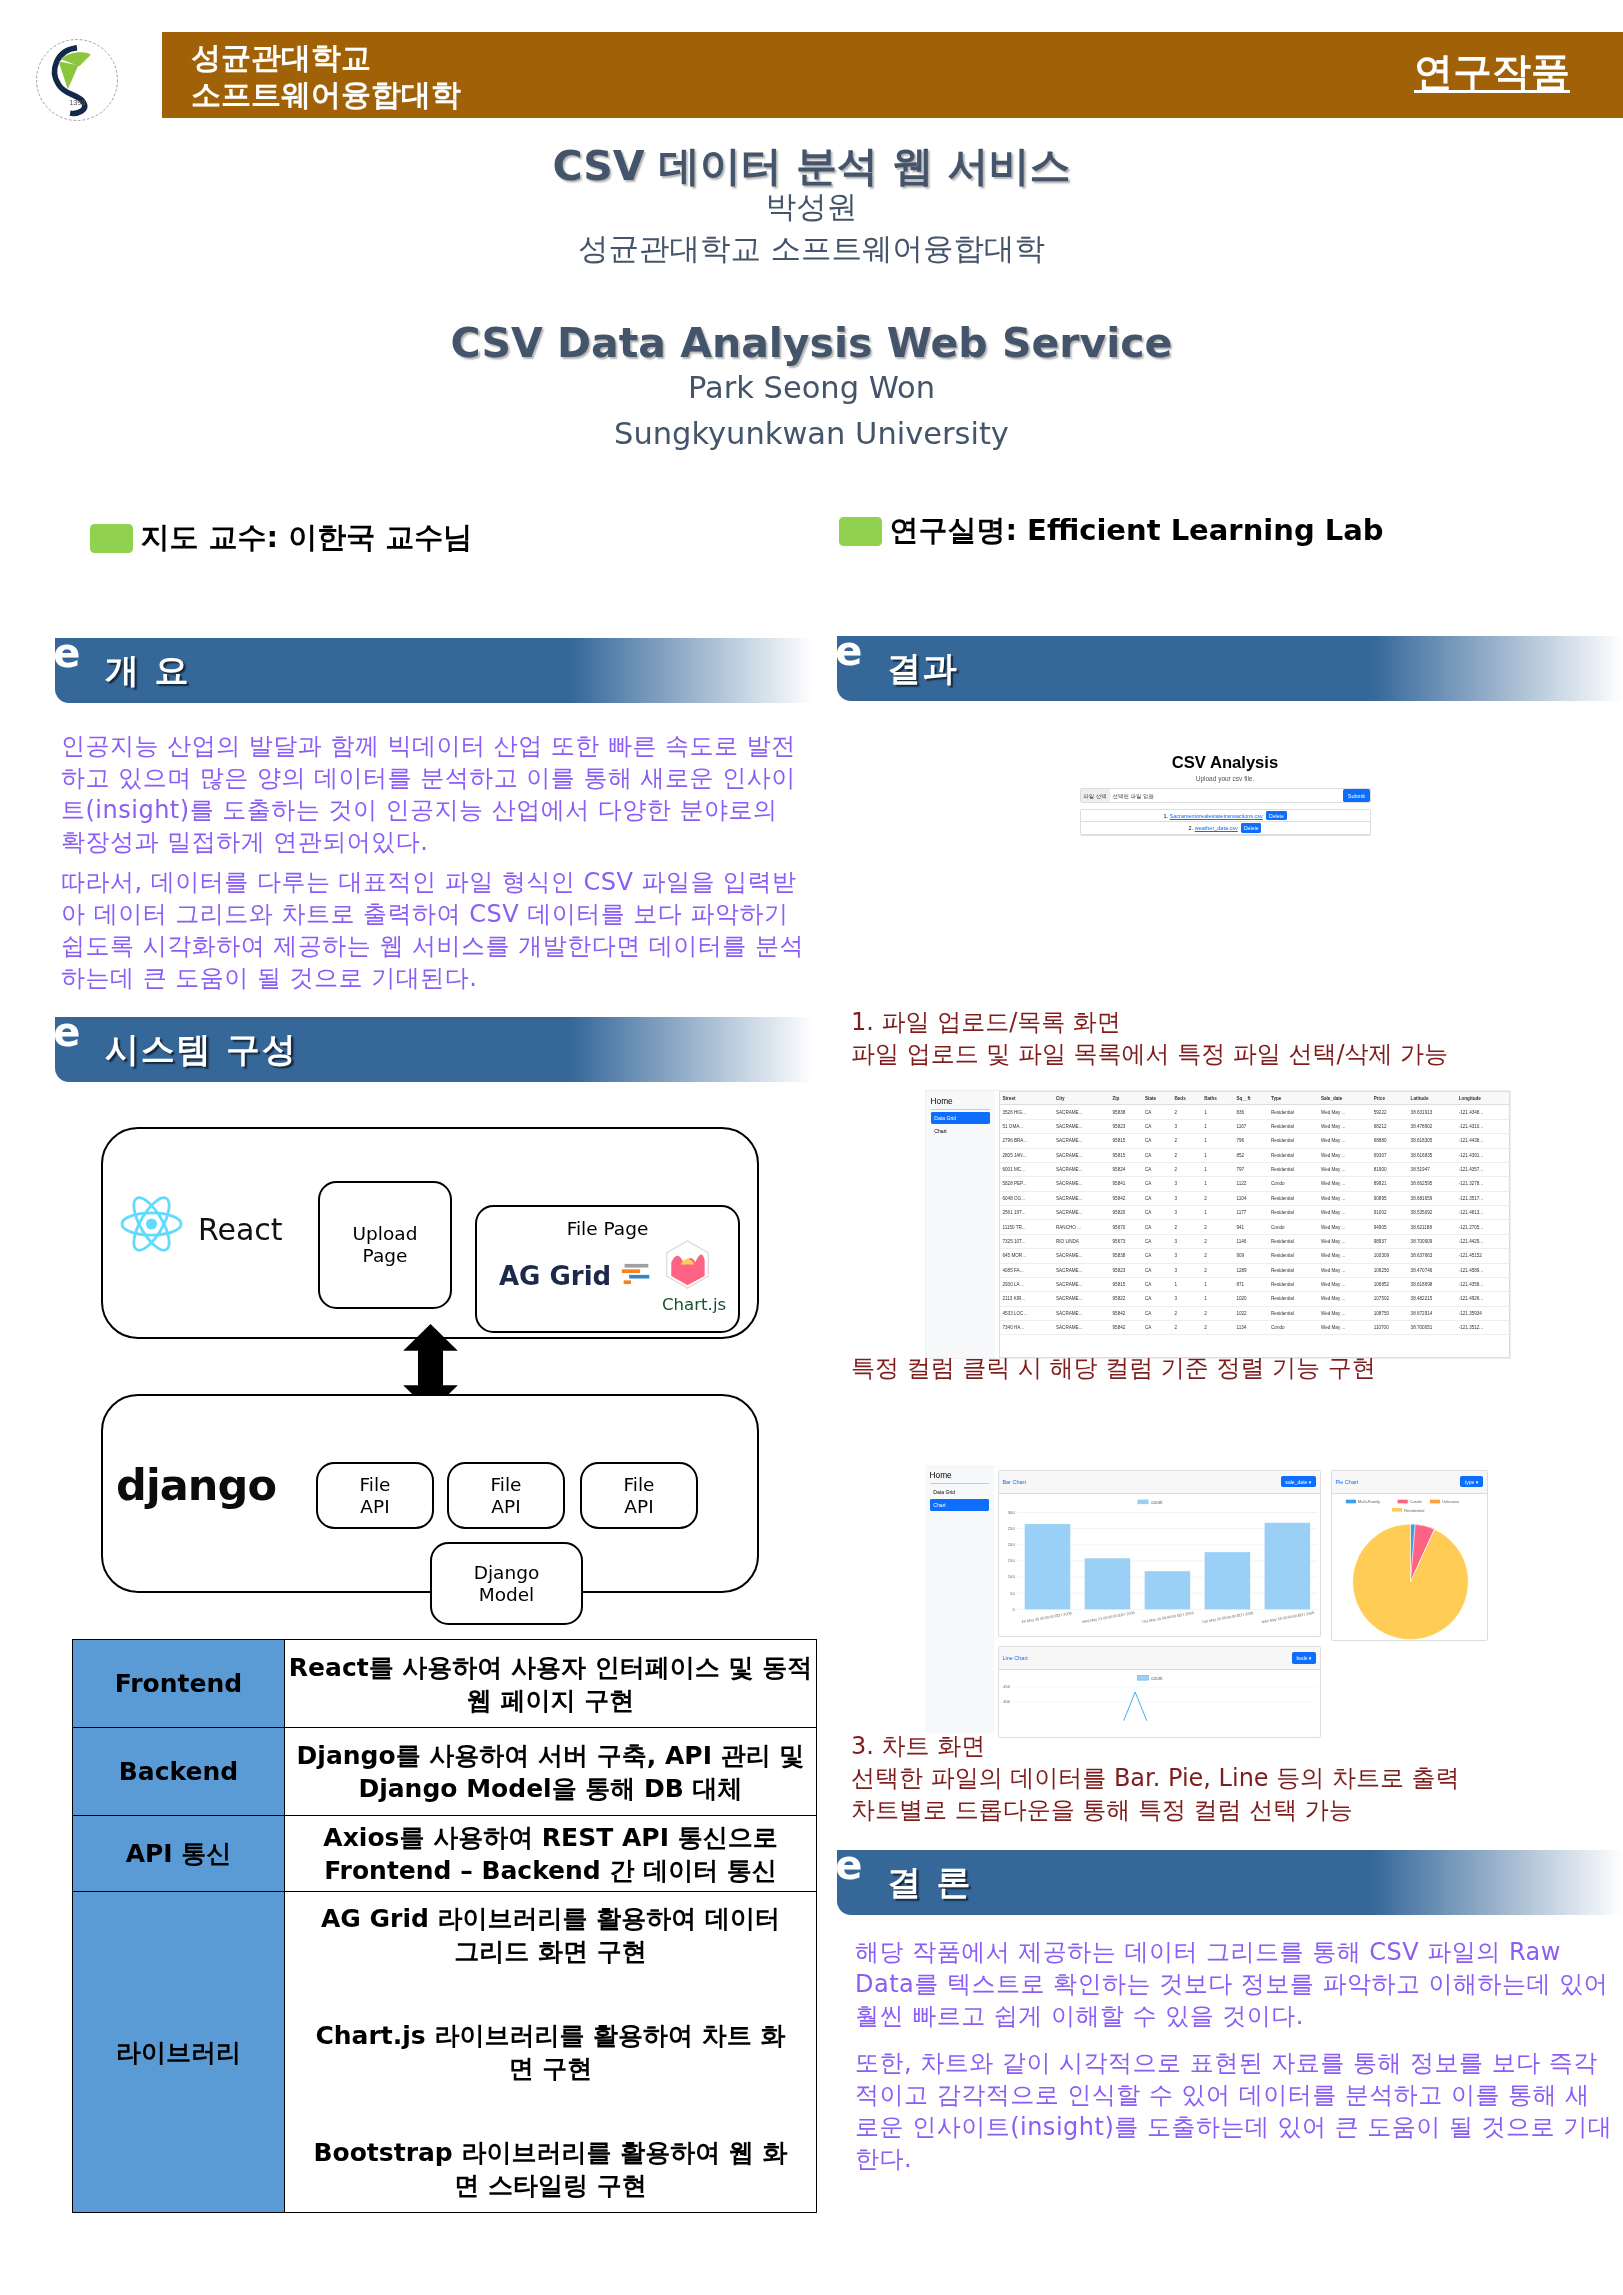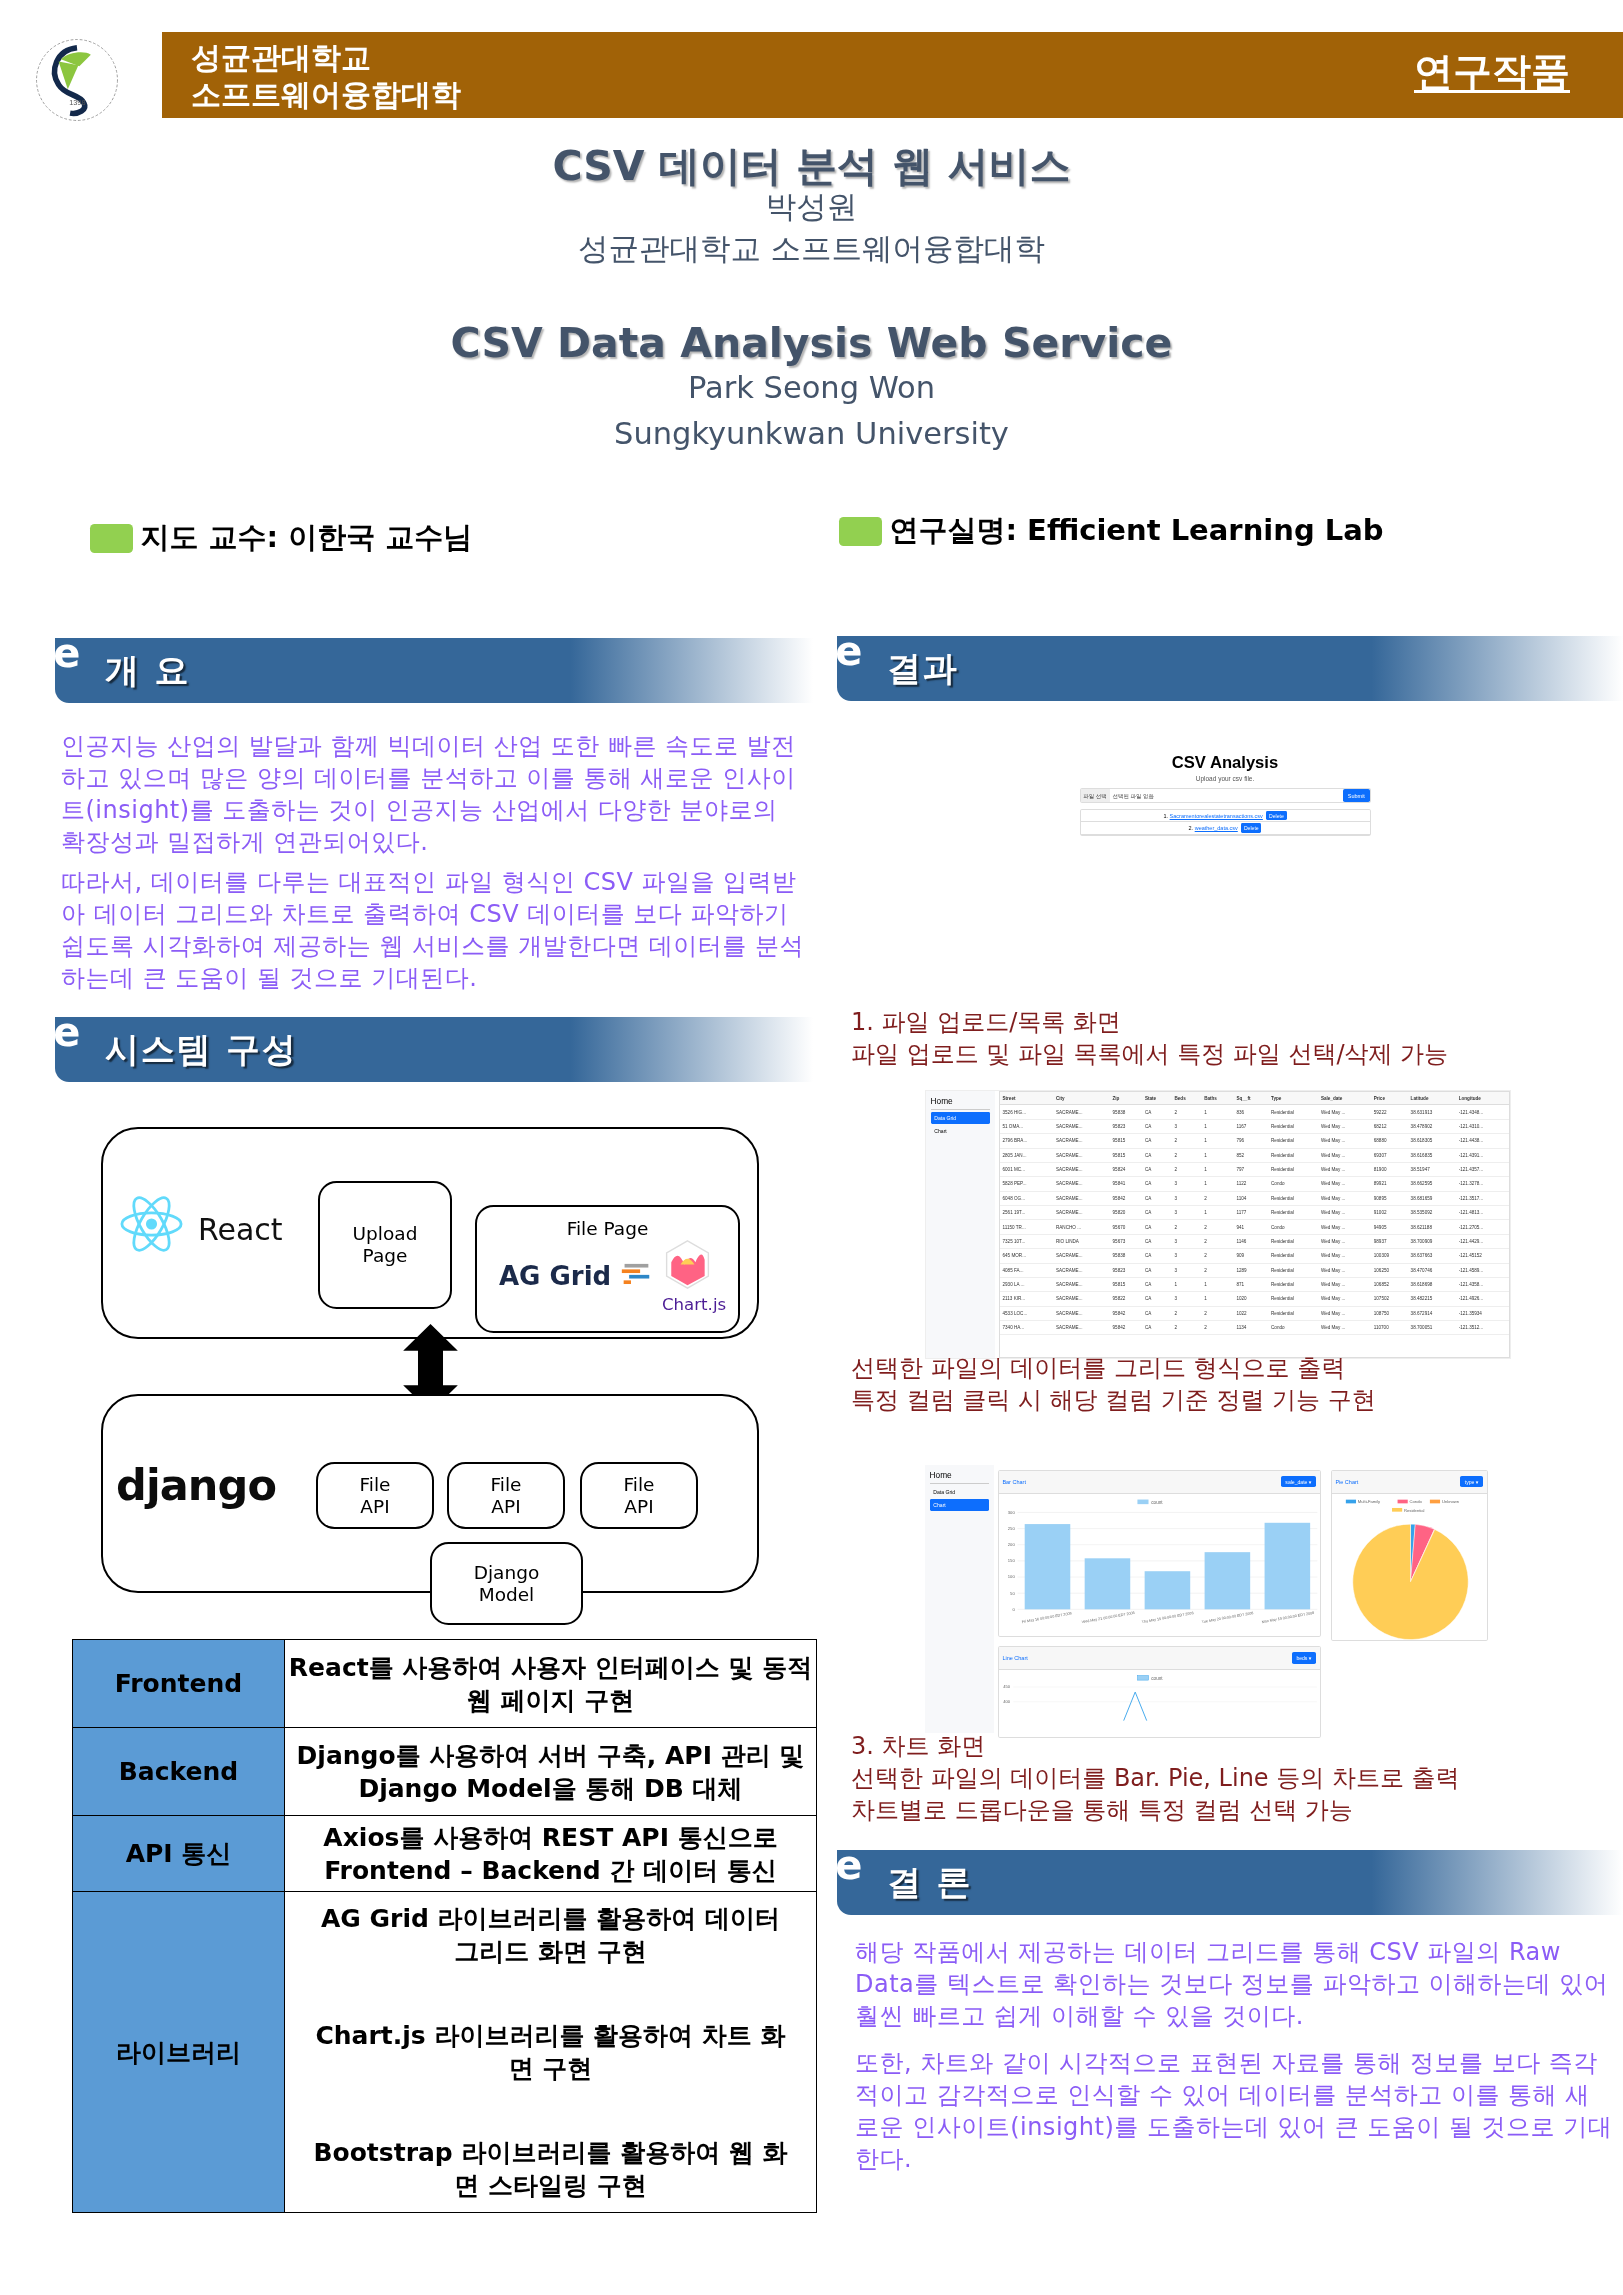--- a/index.html
+++ b/index.html
@@ -175,21 +175,21 @@
         <rect x="4" y="16" width="40" height="8" fill="#f5821f"></rect>
         <rect x="20" y="28" width="44" height="8" fill="#2d87c7"></rect>
         <rect x="8" y="40" width="16" height="8" fill="#f5821f"></rect>
       </svg>
   </div>
   <svg style="position:absolute;left:185px;top:32px" width="51" height="51" viewBox="0 0 110 110">
     <polygon points="55,4 100,30 100,80 55,106 10,80 10,30" fill="#fff" stroke="#ddd" stroke-width="3"></polygon>
     <path d="M20 50 Q35 20 48 55 Q60 30 72 50 Q85 20 92 45 L92 80 L55 100 L20 80 Z" fill="#ff6384"></path>
     <path d="M40 55 Q55 30 70 55 Z" fill="#ffcd56"></path>
   </svg>
-  <div style="position:absolute;left:185px;top:87px;font-size:16.6px;color:#4c1d95;">Chart.js</div>
+  <div style="position:absolute;left:185px;top:87px;font-size:16.6px;color:#14532d;">Chart.js</div>
 </div>
 
 <svg class="arrow" viewBox="0 0 118 190">
   <polygon points="59,0 118,58 86,58 86,132 118,132 59,190 0,132 32,132 32,58 0,58" fill="#000"></polygon>
 </svg>
 
 <div class="box outer django-outer"></div>
 <div class="django-txt">django</div>
 <div class="box inner fileapi1">
     <span style="white-space:pre-line">File
@@ -513,21 +513,20 @@
             <td>110700</td>
             <td>38.700051</td>
             <td>-121.3512...</td>
           </tr>
         </tbody>
     </table>
   </div>
 </div>
 
 <div class="cap cap2">
-  <div>선택한 파일의 데이터를 그리드 형식으로 출력</div>
   <div>특정 컬럼 클릭 시 해당 컬럼 기준 정렬 기능 구현</div>
 </div>
 
 <div class="shot chart-shot">
   <div class="side">
     <div class="home">Home</div>
     <div class="it">Data Grid</div>
     <div class="it act">Chart</div>
   </div>
   <div class="chart-main">

